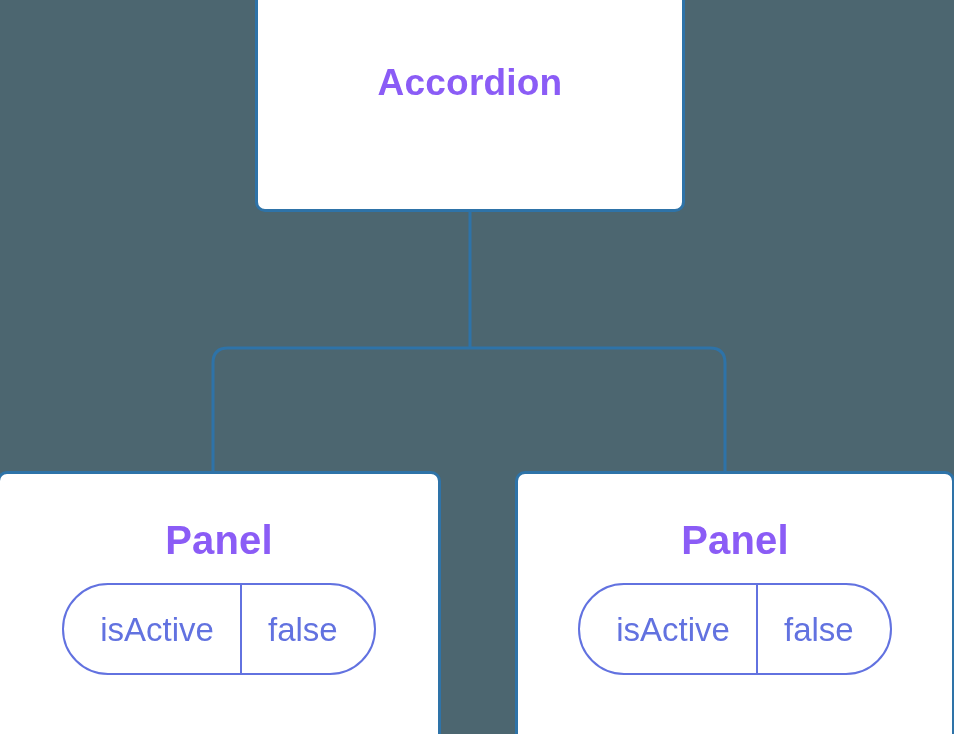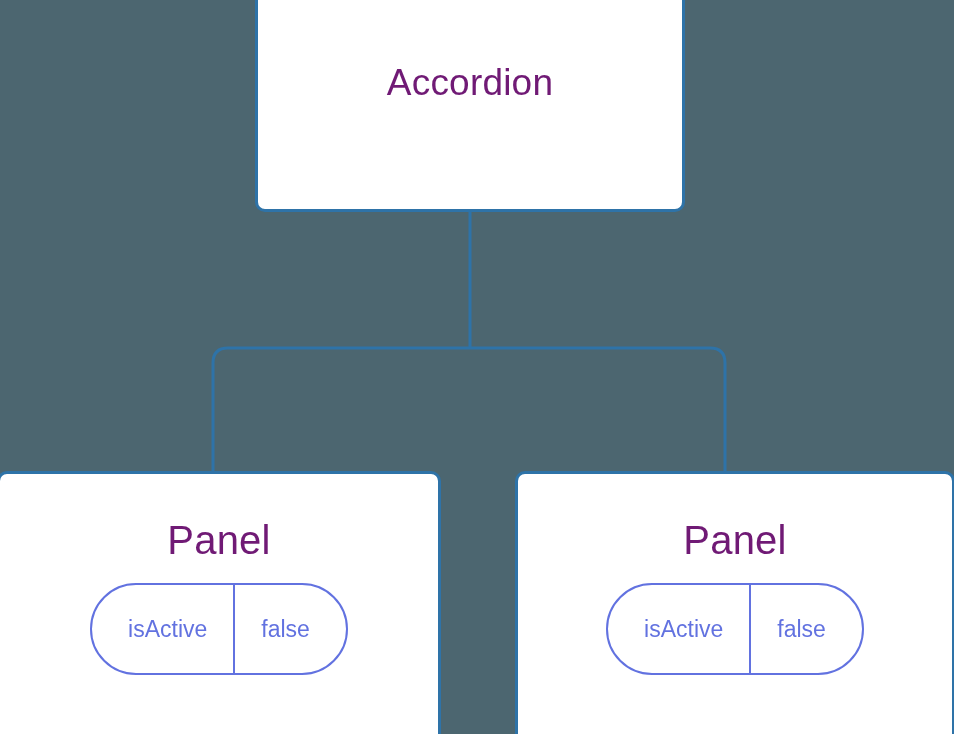--- a/index.html
+++ b/index.html
@@ -44,23 +44,23 @@
     left: 255px;
     top: -46px;
     width: 430px;
     height: 258px;
     display: flex;
     align-items: center;
     justify-content: center;
   }
 
   .node-title {
-    color: #701a75;
+    color: #8b5cf6;
     font-size: 37px;
-    font-weight: 400;
+    font-weight: 700;
     line-height: 1.1;
     letter-spacing: 0.2px;
     white-space: nowrap;
   }
 
   .node-panel {
     top: 471px;
     height: 290px;
     display: flex;
     flex-direction: column;
@@ -84,21 +84,21 @@
     border-radius: 999px;
     background: transparent;
     height: 92px;
     overflow: hidden;
   }
   .badge-cell {
     display: flex;
     align-items: center;
     justify-content: center;
     color: #6272e0;
-    font-size: 23px;
+    font-size: 33px;
     line-height: 1;
     white-space: nowrap;
   }
   .badge-key   { padding: 0 26px 0 36px; }
   .badge-value { padding: 0 36px 0 26px; border-left: 2px solid #6272e0; }
 </style>
 </head>
 <body>
 
 <div id="stage">

